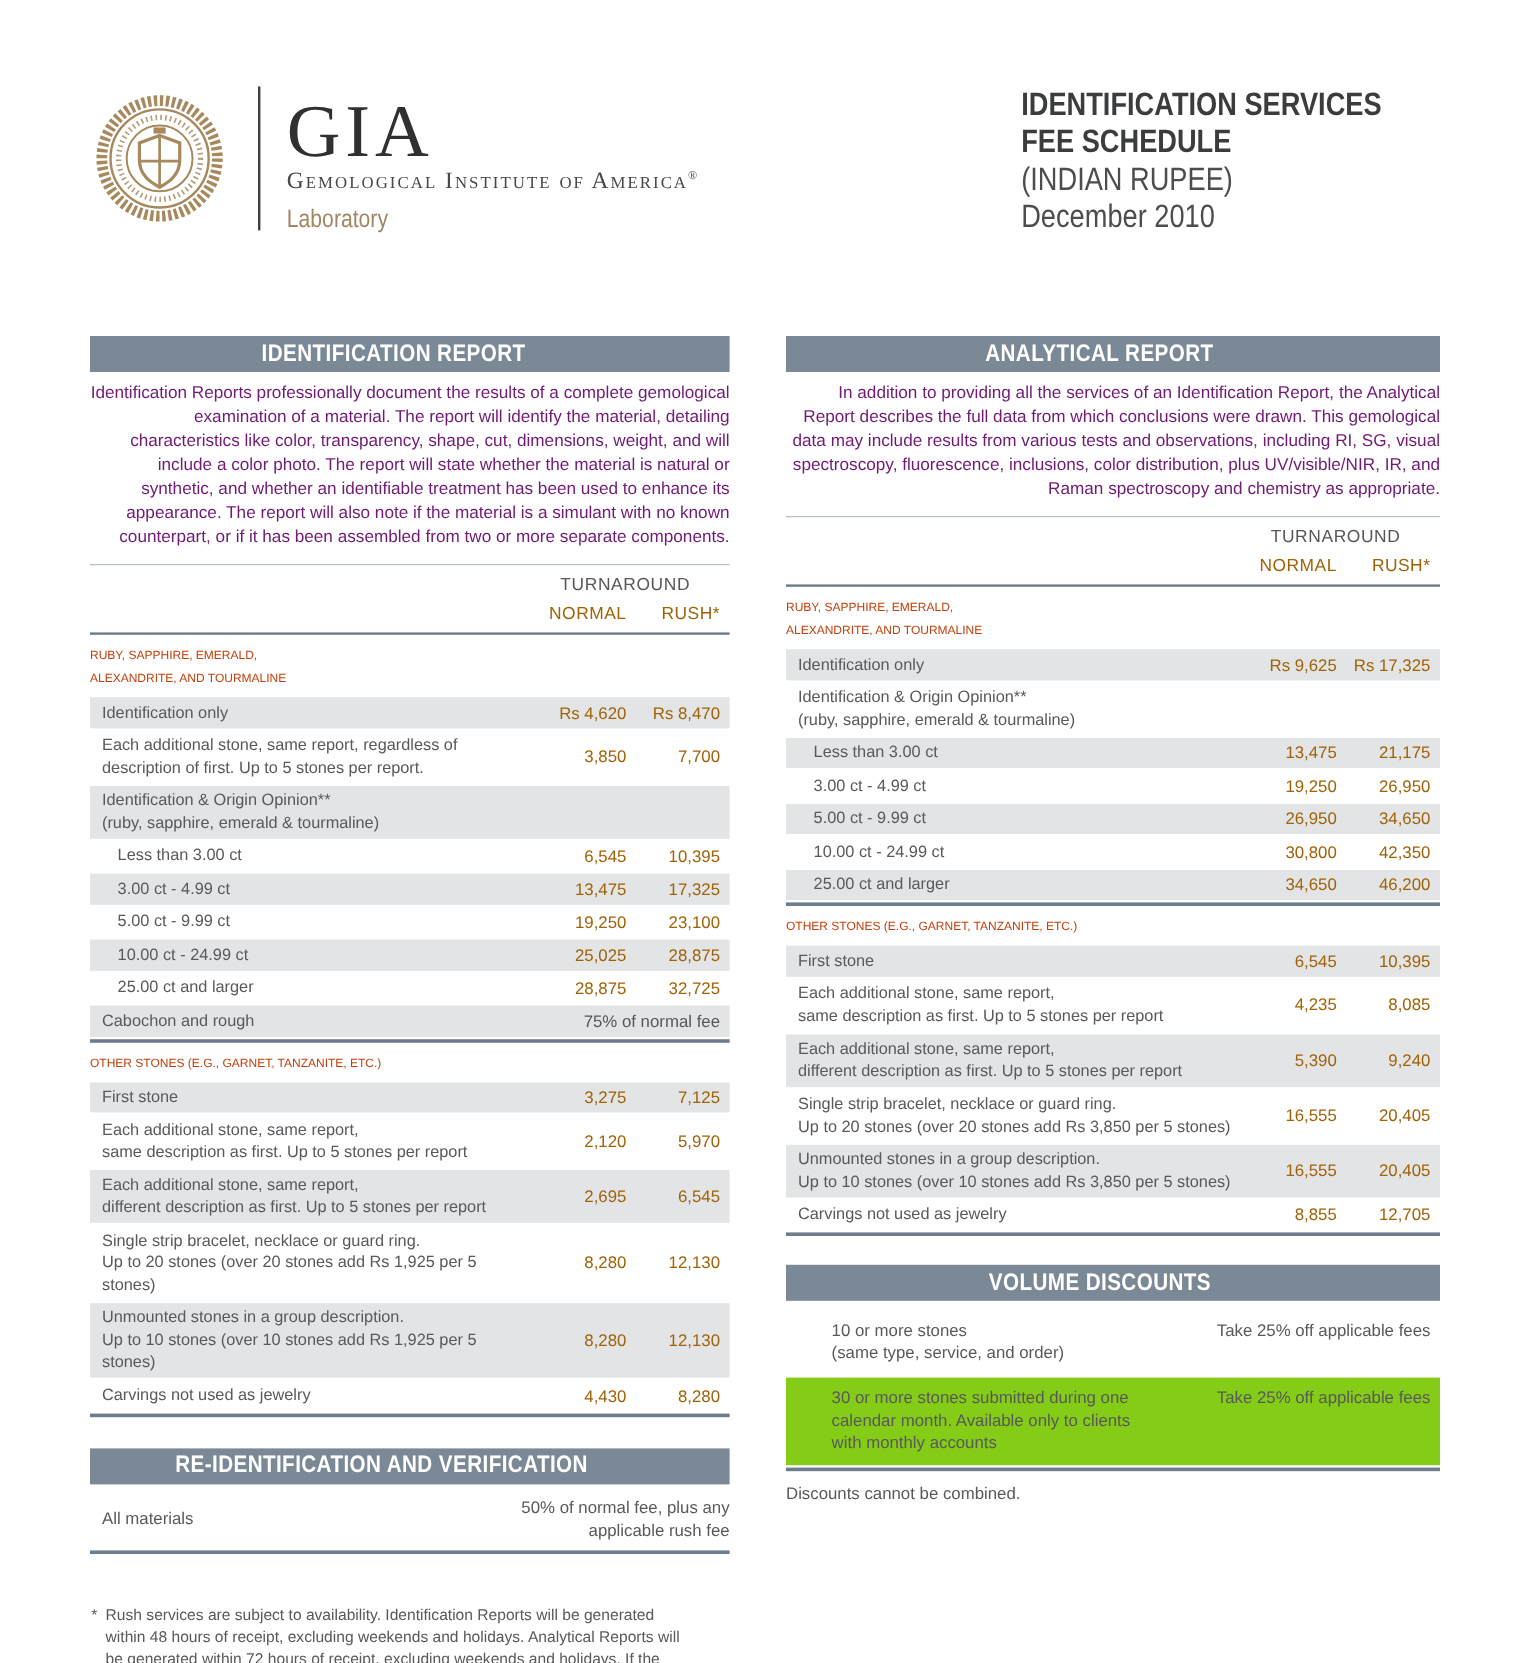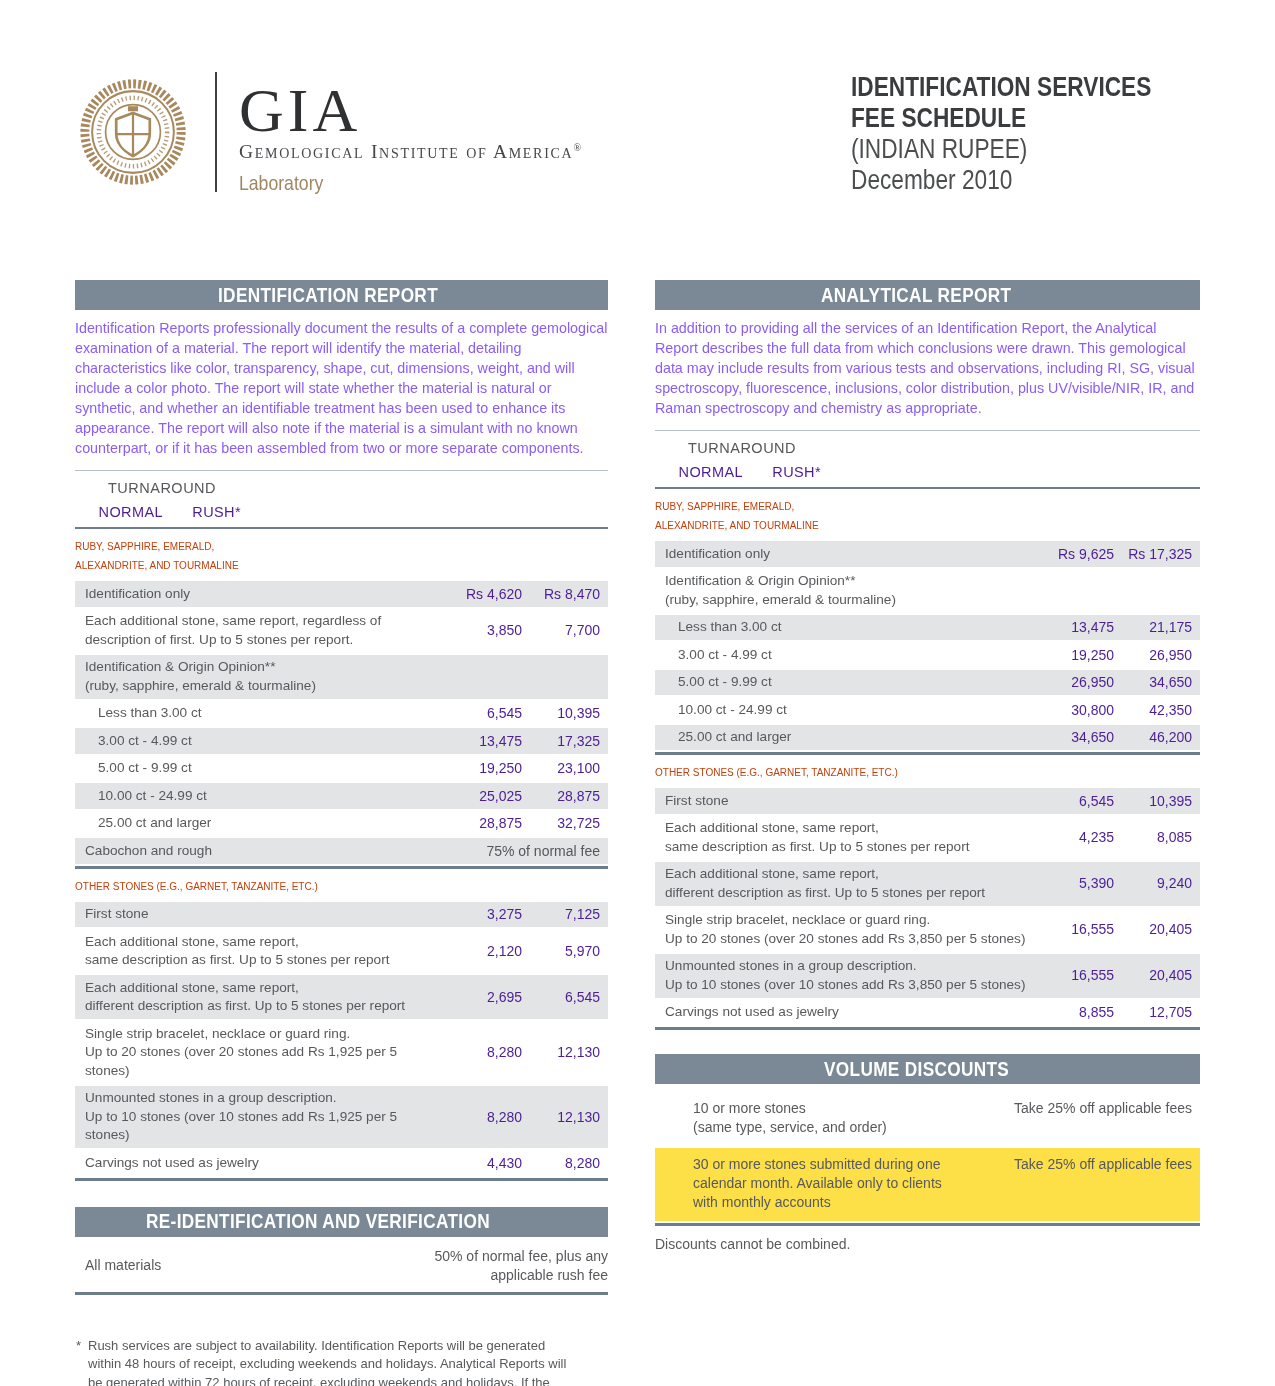--- a/index.html
+++ b/index.html
@@ -28,34 +28,34 @@
   
   .columns { display:flex; gap:47px; margin-top:86px; align-items:flex-start; }
   .col-left  { width:533px; }
   .col-right { width:545px; }
 
   .section-bar { background:#7b8997; height:30px; display:flex; align-items:center;
                  padding-left:9px; margin-bottom:8px;justify-content:center; }
   .bar-text { font-weight:bold; font-size:20px; letter-spacing:0.4px; color:#ffffff;
               display:inline-block; transform:scaleX(0.86); transform-origin:0 50%; white-space:nowrap; }
 
-  .desc { font-size:14.3px; line-height:20px; color:#8b5cf6; margin:8px 0 12px 0; }
+  .desc { font-size:14.3px; line-height:20px; color:#701a75; margin:8px 0 12px 0;text-align:right; }
 
   .thin-rule { height:1px; background:#b7c0c7; }
   .fee-rule-2 { height:2px; background:#6d7d8b; }
   .fee-rule-3 { height:3px; background:#6d7d8b; }
 
   
-  .fee-head { display:flex; padding:9px 0 7px 0;flex-direction:column; }
+  .fee-head { display:flex; padding:9px 0 7px 0; }
   .fee-head .fee-label { flex:1; }
   .fee-valwrap { width:174px; }
   .fee-turn { text-align:center; font-size:14.5px; letter-spacing:0.5px; color:#55575a; padding-bottom:8px; }
   .fee-nr { display:flex; }
   .fee-nr .fee-val { font-size:14.5px; letter-spacing:0.4px; }
-  .fee-val { color:#4c1d95; font-size:14px; }
+  .fee-val { color:#a16207; font-size:14px; }
   .fee-normal { width:90px; text-align:right; padding-right:2px; }
   .fee-rush   { width:84px; text-align:right; padding-right:8px; }
   .fee-span   { width:174px; text-align:right; padding-right:8px; font-size:14px; color:#55575a; }
 
   .fee-group-header { font-size:10px; line-height:19px; color:#c2410c; padding:8px 0 6px 0;
                       white-space:pre-line; }
   .fee-row { display:flex; align-items:center; padding:3.5px 0; margin-bottom:2px;
              font-size:13.6px; line-height:18.5px; color:#57595c; }
   .fee-row.shaded { background:#e2e4e6; }
   .fee-label { flex:1; white-space:pre-line; }
@@ -65,21 +65,21 @@
   
   .reid-bar { margin-top:26px; }
   .simple-row { display:flex; align-items:center; padding:2px 0 7px 0; font-size:14px;
                 line-height:19px; color:#57595c; }
   .simple-label { flex:1; padding-left:10px; }
   .simple-value { text-align:right; white-space:pre-line; }
 
   .vd-bar { margin-top:24px; }
   .vd-row { display:flex; align-items:flex-start; padding:7px 8px 9px 10px; margin-bottom:2px;
             font-size:14px; line-height:19px; color:#57595c; }
-  .vd-row.shaded { background:#fde047; }
+  .vd-row.shaded { background:#84cc16; }
   .vd-row .lbl { flex:1; white-space:pre-line;margin-left:28px; }
   .vd-row .val { white-space:nowrap; }
   .vd-note { margin-top:10px; font-size:14px; color:#57595c; }
 
   
   .footnotes { margin-top:42px; width:578px; font-size:13px; line-height:18.5px; color:#57595c; }
   .footnote { position:relative; padding-left:13px; margin-bottom:15px; white-space:pre-line; }
   .footnote .marker { position:absolute; left:1px; top:0; white-space:nowrap; }
 </style>
 </head>

